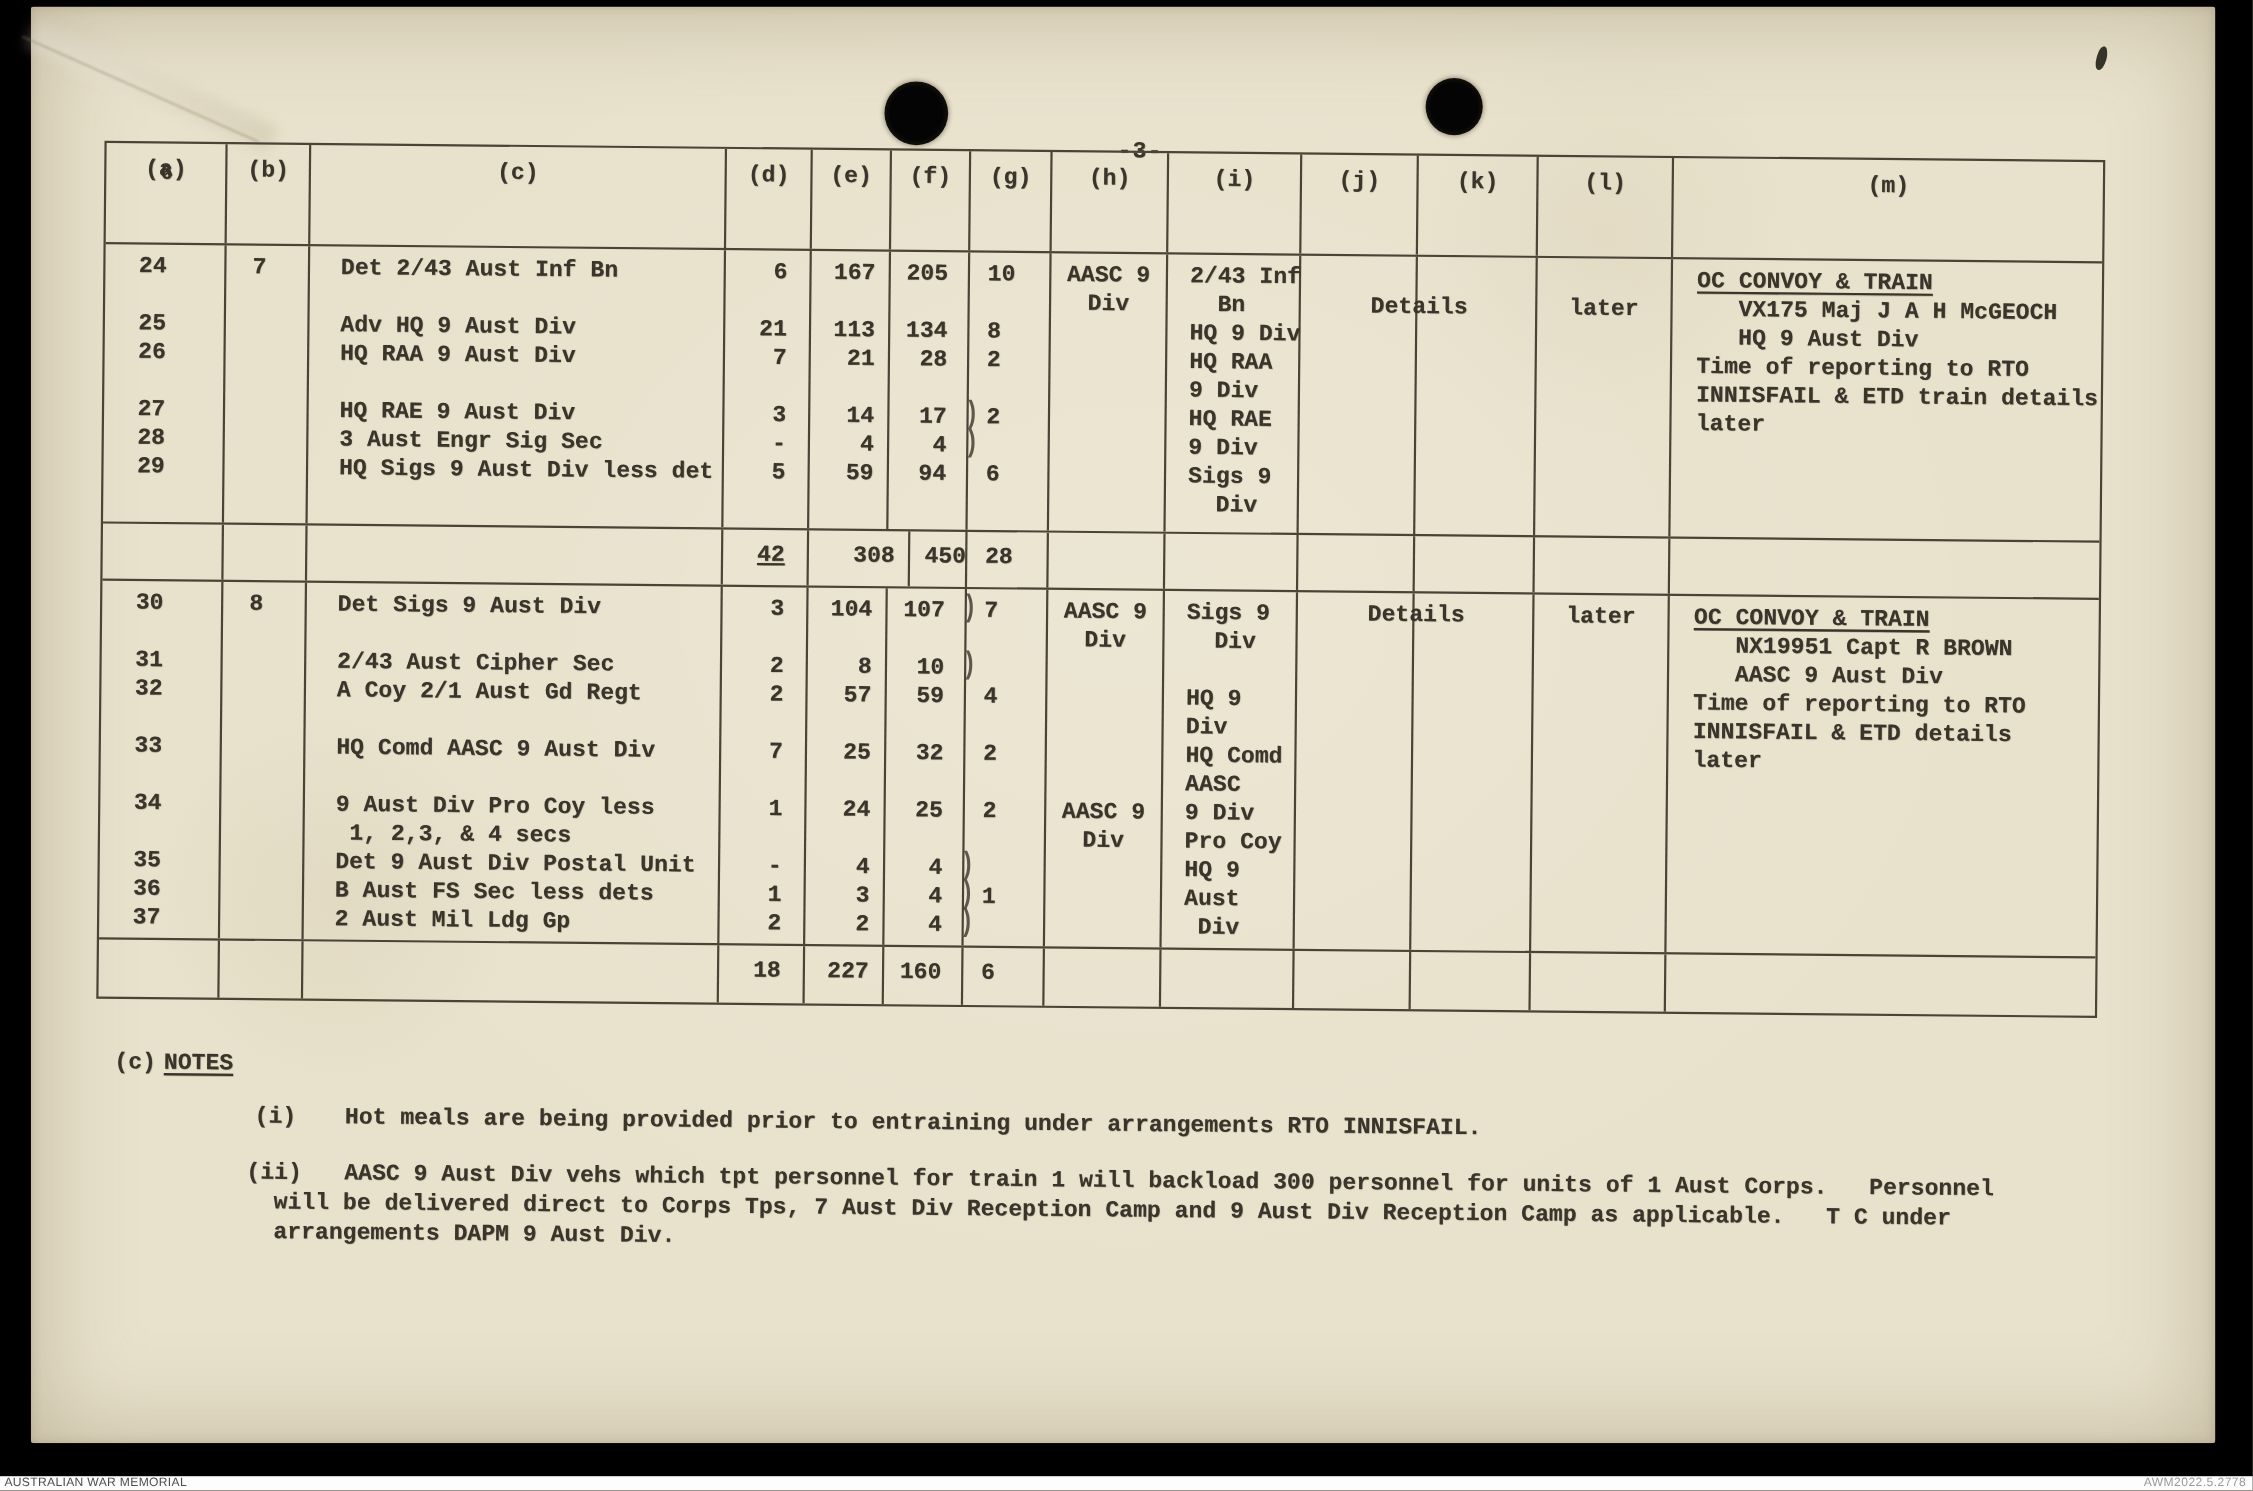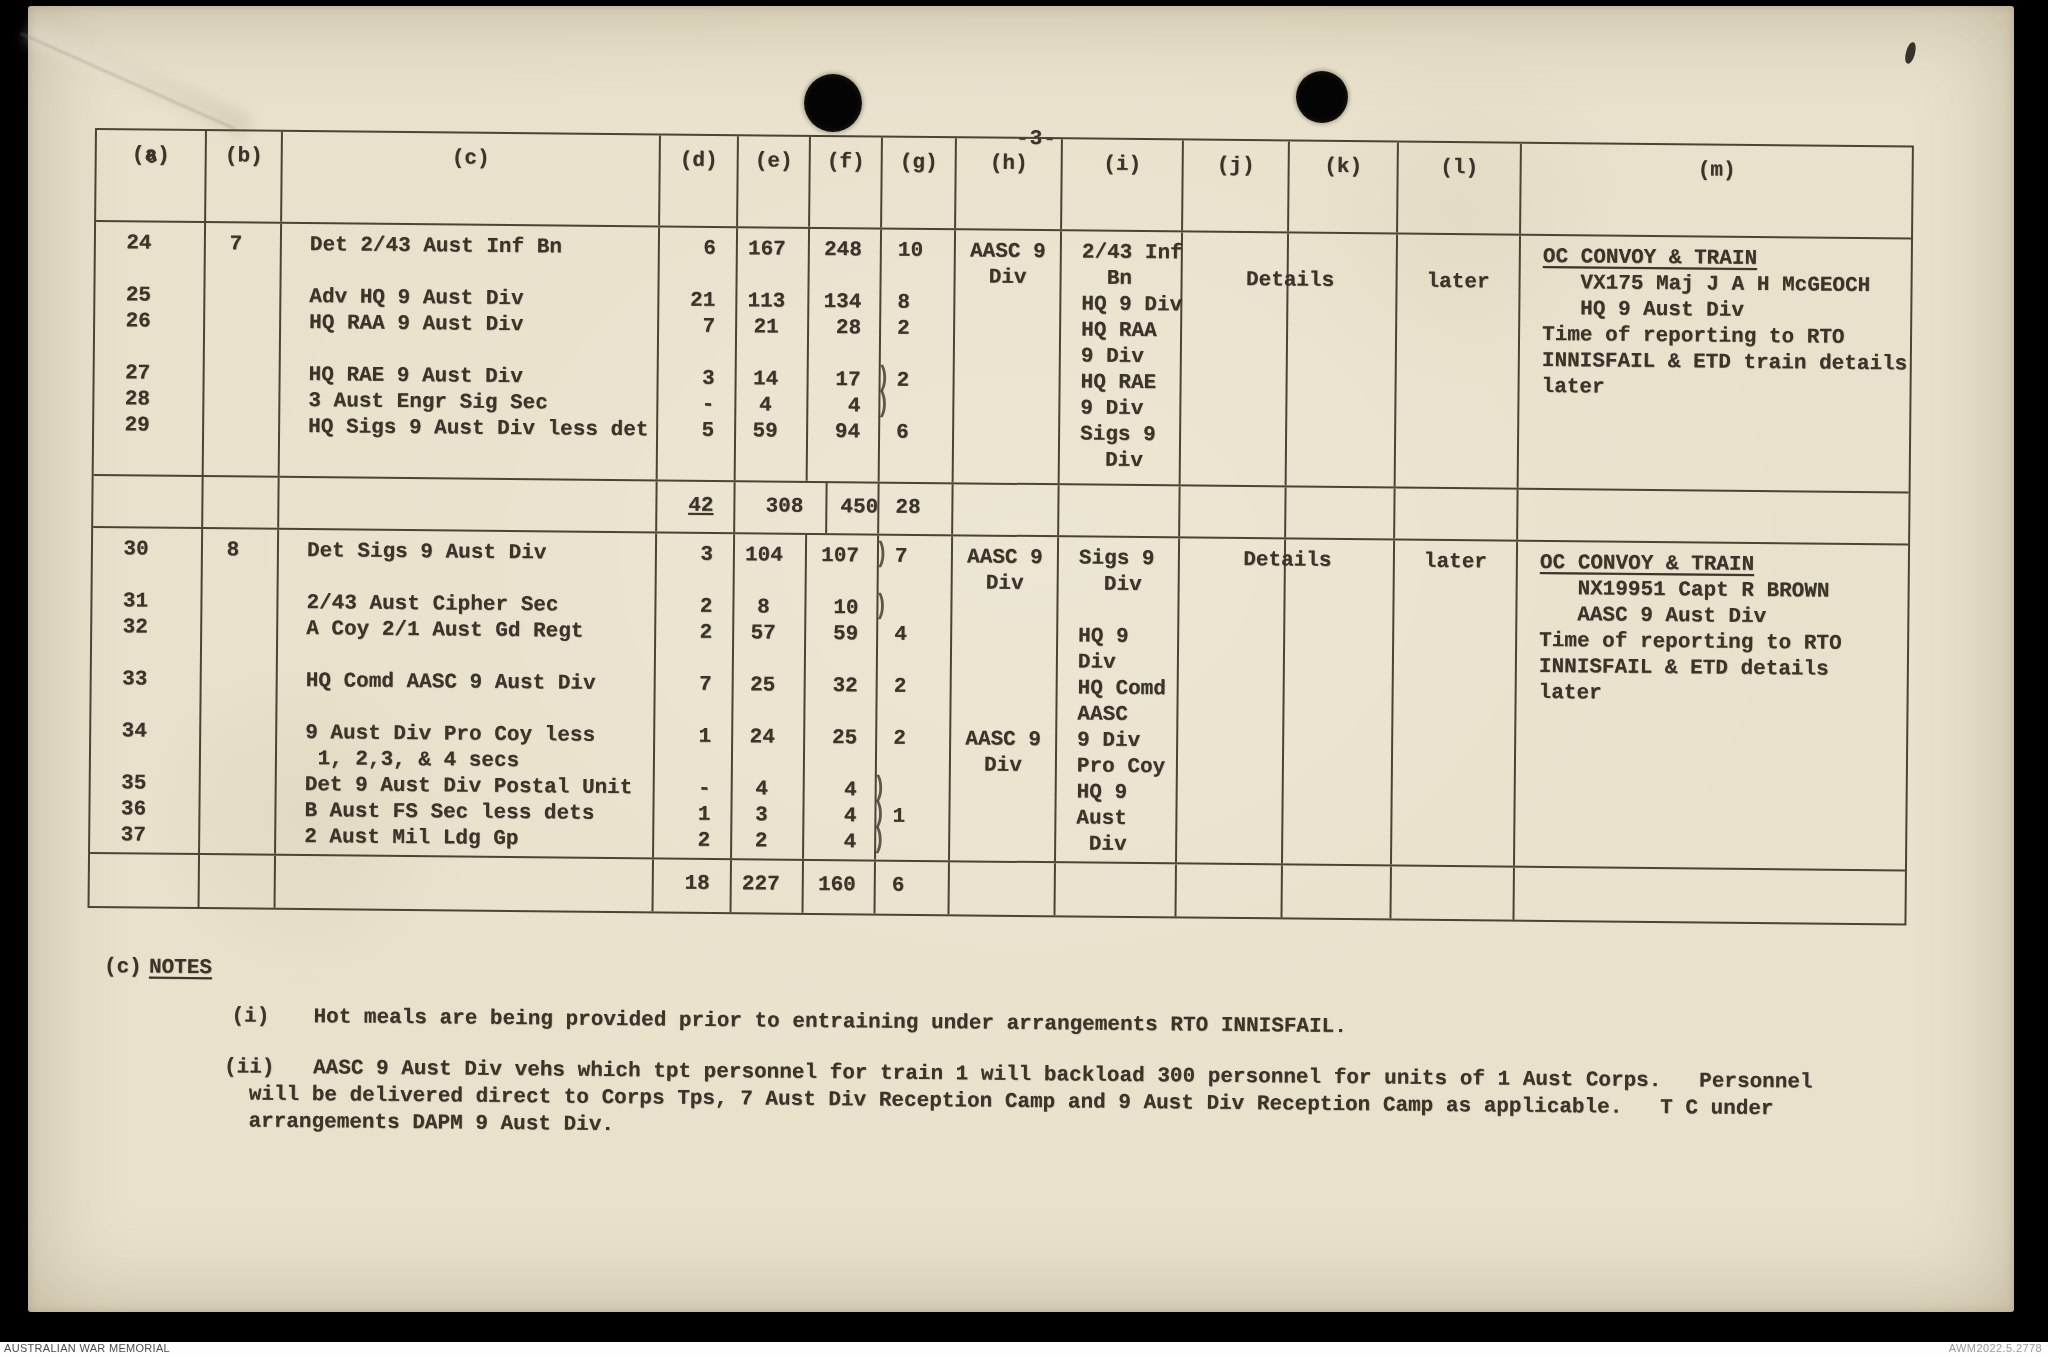--- a/index.html
+++ b/index.html
@@ -75,21 +75,21 @@
   .band.t2{height:52px;}
   .col{position:absolute;top:0;bottom:0;border-right:2px solid var(--line);padding-top:8px;box-sizing:border-box;}
   .col.last{border-right:none;}
   .band.hd .col{padding-top:12px;}
   .band.t1 .col,.band.t2 .col{padding-top:11px;}
   .tline{height:26px;line-height:26px;white-space:pre;overflow:visible;}
   .col-a .tline{text-align:center;padding-right:22px;}
   .col-b .tline{text-align:center;padding-right:14px;}
   .col-c .tline{text-align:left;padding-left:28px;}
   .col-d .tline{text-align:right;padding-right:20px;}
-  .col-e .tline{text-align:center;padding-right:12px;}
+  .col-e .tline{text-align:right;padding-right:12px;}
   .col-f .tline{text-align:right;padding-right:18px;position:relative;}
   .col-g .tline{text-align:left;padding-left:16px;}
   .col-h .tline{text-align:center;}
   .col-i .tline{text-align:left;padding-left:20px;}
   .col-j .tline,.col-k .tline,.col-l .tline{text-align:center;}
   .col-m .tline{text-align:left;padding-left:22px;}
   .band.hd .tline{text-align:center;padding:0;}
   .tick{
     position:absolute;right:-11px;top:-2px;
     display:inline-block;transform:scaleY(1.35);
@@ -219,21 +219,21 @@
           <div class="tline">&nbsp;</div>
           <div class="tline">113</div>
           <div class="tline">21</div>
           <div class="tline">&nbsp;</div>
           <div class="tline">14</div>
           <div class="tline">4</div>
           <div class="tline">59</div>
           <div class="tline">&nbsp;</div>
         </div>
         <div class="col col-f" style="left: 714px; width: 72px;">
-          <div class="tline">248</div>
+          <div class="tline">205</div>
           <div class="tline">&nbsp;</div>
           <div class="tline">134</div>
           <div class="tline">28</div>
           <div class="tline">&nbsp;</div>
           <div class="tline">17<span class="tick">)</span></div>
           <div class="tline">4<span class="tick">)</span></div>
           <div class="tline">94</div>
           <div class="tline">&nbsp;</div>
         </div>
         <div class="col col-g" style="left: 786px; width: 74px;">

